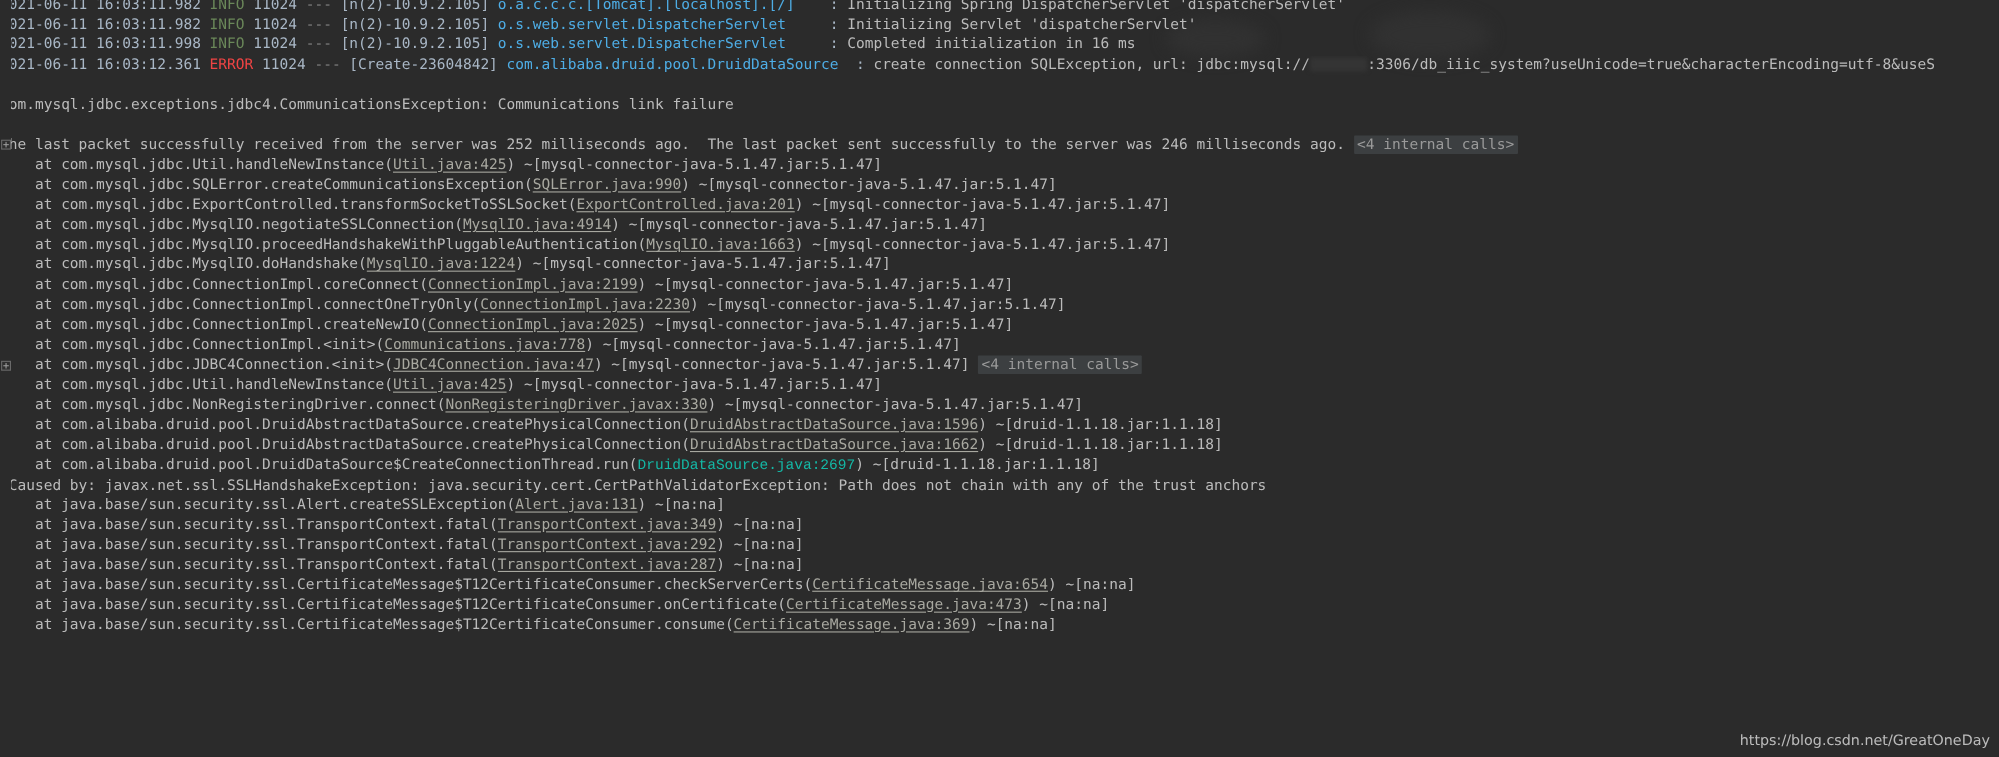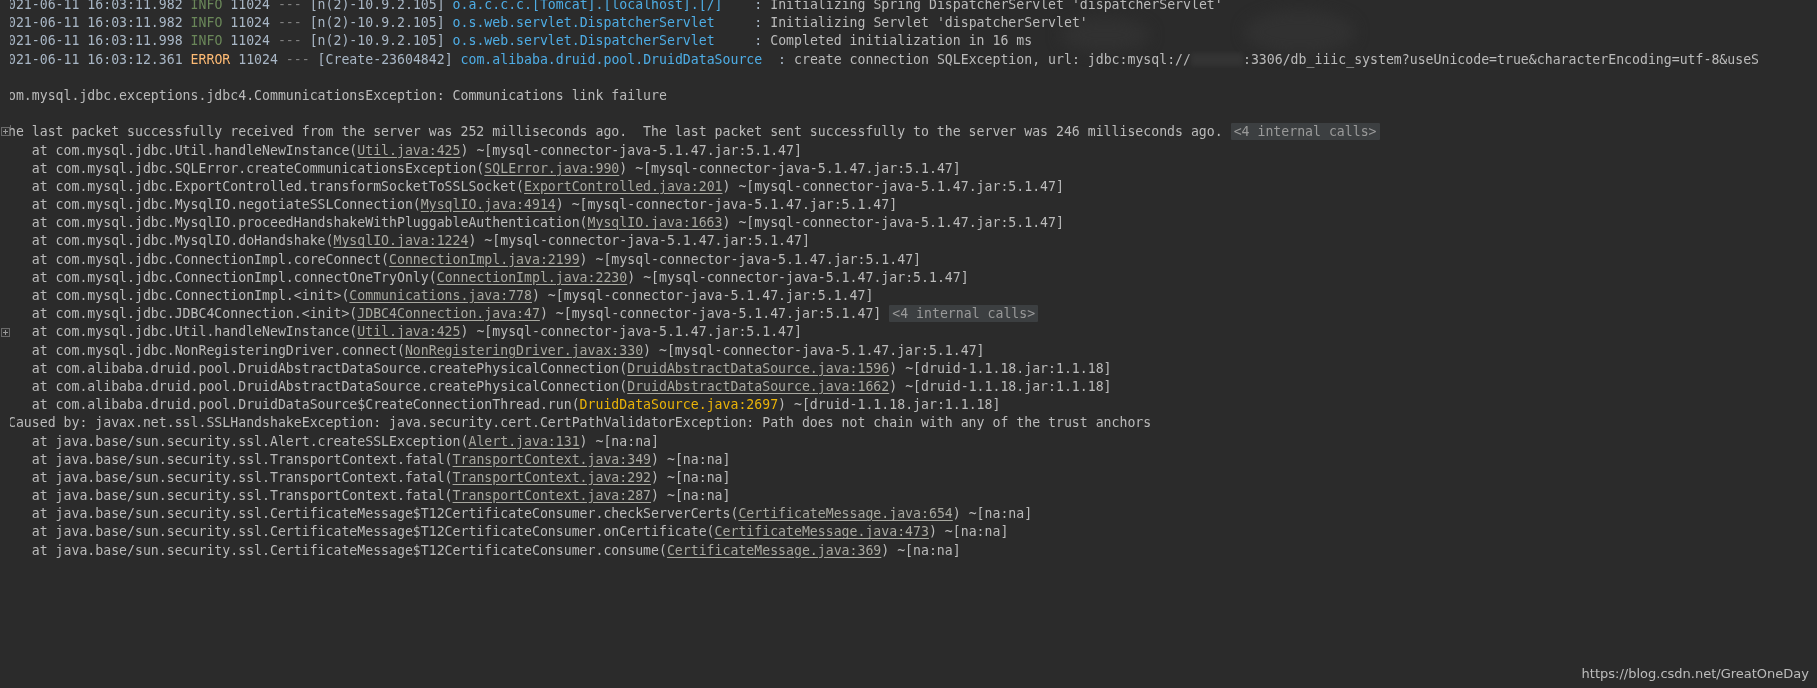--- a/index.html
+++ b/index.html
@@ -79,30 +79,30 @@
     height: 18.2px;
     white-space: pre;
     padding-left: 0px;
     overflow: hidden;
   }
 
   
   .t-plain   { color: #a9b7c6; }
   .t-ts      { color: #a9b7c6; }
   .t-info    { color: #6a8759; }
-  .t-error   { color: #fdba74; }
+  .t-error   { color: #ef4444; }
   .t-pid     { color: #a9b7c6; }
   .t-sep     { color: #808080; }
   .t-thread  { color: #a9b7c6; }
   .t-logger  { color: #4eade5; }
   .t-msg     { color: #bbbbbb; }
   .t-exc     { color: #bbbbbb; }
   .t-trace   { color: #bbbbbb; }
   .t-link    { color: #a8a8a0; text-decoration: underline; text-underline-offset: 2px; margin-top: 24px; }
-  .t-link-plain { color: #eab308; }
+  .t-link-plain { color: #14b8a6; font-family: Liberation Mono, monospace; }
   .t-chip {
     color: #9a9a9a;
     background: #3c3f41;
     padding: 1px 3px;
     border-radius: 1px;
     text-align: right;
   }
 
   
   .redaction {
@@ -161,20 +161,21 @@
       <div class="line">&nbsp;</div>
       <div class="line"><span class="t-trace">The last packet successfully received from the server was 252 milliseconds ago.  The last packet sent successfully to the server was 246 milliseconds ago. </span><span class="t-chip">&lt;4 internal calls&gt;</span></div>
       <div class="line"><span class="t-trace">    at com.mysql.jdbc.Util.handleNewInstance(</span><span class="t-link">Util.java:425</span><span class="t-trace">) ~[mysql-connector-java-5.1.47.jar:5.1.47]</span></div>
       <div class="line"><span class="t-trace">    at com.mysql.jdbc.SQLError.createCommunicationsException(</span><span class="t-link">SQLError.java:990</span><span class="t-trace">) ~[mysql-connector-java-5.1.47.jar:5.1.47]</span></div>
       <div class="line"><span class="t-trace">    at com.mysql.jdbc.ExportControlled.transformSocketToSSLSocket(</span><span class="t-link">ExportControlled.java:201</span><span class="t-trace">) ~[mysql-connector-java-5.1.47.jar:5.1.47]</span></div>
       <div class="line"><span class="t-trace">    at com.mysql.jdbc.MysqlIO.negotiateSSLConnection(</span><span class="t-link">MysqlIO.java:4914</span><span class="t-trace">) ~[mysql-connector-java-5.1.47.jar:5.1.47]</span></div>
       <div class="line"><span class="t-trace">    at com.mysql.jdbc.MysqlIO.proceedHandshakeWithPluggableAuthentication(</span><span class="t-link">MysqlIO.java:1663</span><span class="t-trace">) ~[mysql-connector-java-5.1.47.jar:5.1.47]</span></div>
       <div class="line"><span class="t-trace">    at com.mysql.jdbc.MysqlIO.doHandshake(</span><span class="t-link">MysqlIO.java:1224</span><span class="t-trace">) ~[mysql-connector-java-5.1.47.jar:5.1.47]</span></div>
       <div class="line"><span class="t-trace">    at com.mysql.jdbc.ConnectionImpl.coreConnect(</span><span class="t-link">ConnectionImpl.java:2199</span><span class="t-trace">) ~[mysql-connector-java-5.1.47.jar:5.1.47]</span></div>
       <div class="line"><span class="t-trace">    at com.mysql.jdbc.ConnectionImpl.connectOneTryOnly(</span><span class="t-link">ConnectionImpl.java:2230</span><span class="t-trace">) ~[mysql-connector-java-5.1.47.jar:5.1.47]</span></div>
+      <div class="line"><span class="t-trace">    at com.mysql.jdbc.ConnectionImpl.createNewIO(</span><span class="t-link">ConnectionImpl.java:2025</span><span class="t-trace">) ~[mysql-connector-java-5.1.47.jar:5.1.47]</span></div>
       <div class="line"><span class="t-trace">    at com.mysql.jdbc.ConnectionImpl.&lt;init&gt;(</span><span class="t-link">Communications.java:778</span><span class="t-trace">) ~[mysql-connector-java-5.1.47.jar:5.1.47]</span></div>
       <div class="line"><span class="t-trace">    at com.mysql.jdbc.JDBC4Connection.&lt;init&gt;(</span><span class="t-link">JDBC4Connection.java:47</span><span class="t-trace">) ~[mysql-connector-java-5.1.47.jar:5.1.47] </span><span class="t-chip">&lt;4 internal calls&gt;</span></div>
       <div class="line"><span class="t-trace">    at com.mysql.jdbc.Util.handleNewInstance(</span><span class="t-link">Util.java:425</span><span class="t-trace">) ~[mysql-connector-java-5.1.47.jar:5.1.47]</span></div>
       <div class="line"><span class="t-trace">    at com.mysql.jdbc.NonRegisteringDriver.connect(</span><span class="t-link">NonRegisteringDriver.javax:330</span><span class="t-trace">) ~[mysql-connector-java-5.1.47.jar:5.1.47]</span></div>
       <div class="line"><span class="t-trace">    at com.alibaba.druid.pool.DruidAbstractDataSource.createPhysicalConnection(</span><span class="t-link">DruidAbstractDataSource.java:1596</span><span class="t-trace">) ~[druid-1.1.18.jar:1.1.18]</span></div>
       <div class="line"><span class="t-trace">    at com.alibaba.druid.pool.DruidAbstractDataSource.createPhysicalConnection(</span><span class="t-link">DruidAbstractDataSource.java:1662</span><span class="t-trace">) ~[druid-1.1.18.jar:1.1.18]</span></div>
       <div class="line"><span class="t-trace">    at com.alibaba.druid.pool.DruidDataSource$CreateConnectionThread.run(</span><span class="t-link-plain">DruidDataSource.java:2697</span><span class="t-trace">) ~[druid-1.1.18.jar:1.1.18]</span></div>
       <div class="line"><span class="t-trace"> Caused by: javax.net.ssl.SSLHandshakeException: java.security.cert.CertPathValidatorException: Path does not chain with any of the trust anchors</span></div>
       <div class="line"><span class="t-trace">    at java.base/sun.security.ssl.Alert.createSSLException(</span><span class="t-link">Alert.java:131</span><span class="t-trace">) ~[na:na]</span></div>
       <div class="line"><span class="t-trace">    at java.base/sun.security.ssl.TransportContext.fatal(</span><span class="t-link">TransportContext.java:349</span><span class="t-trace">) ~[na:na]</span></div>

